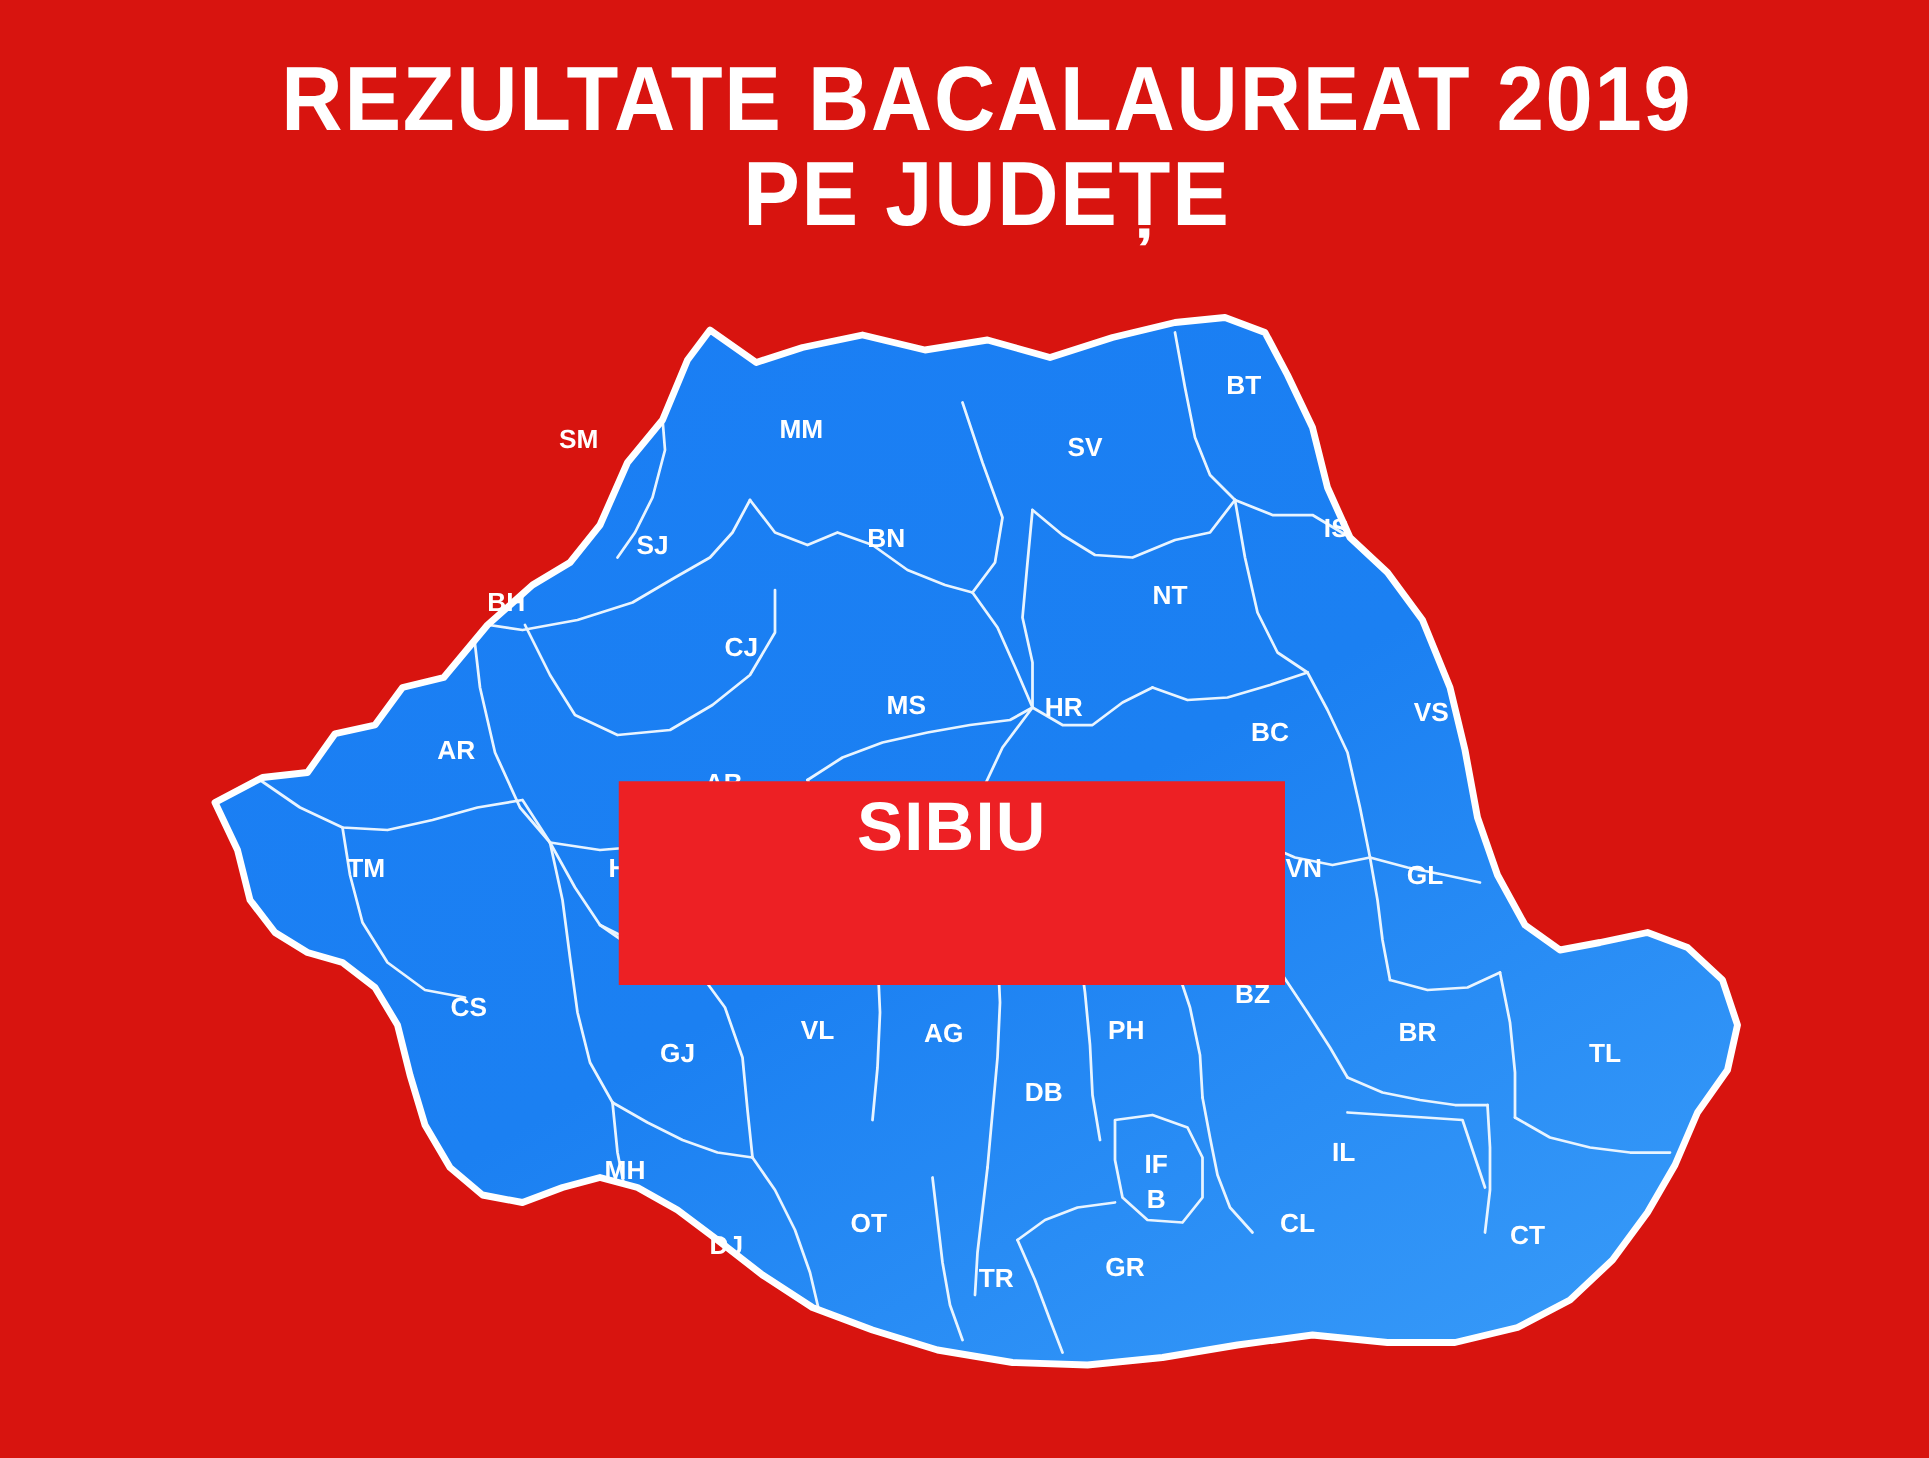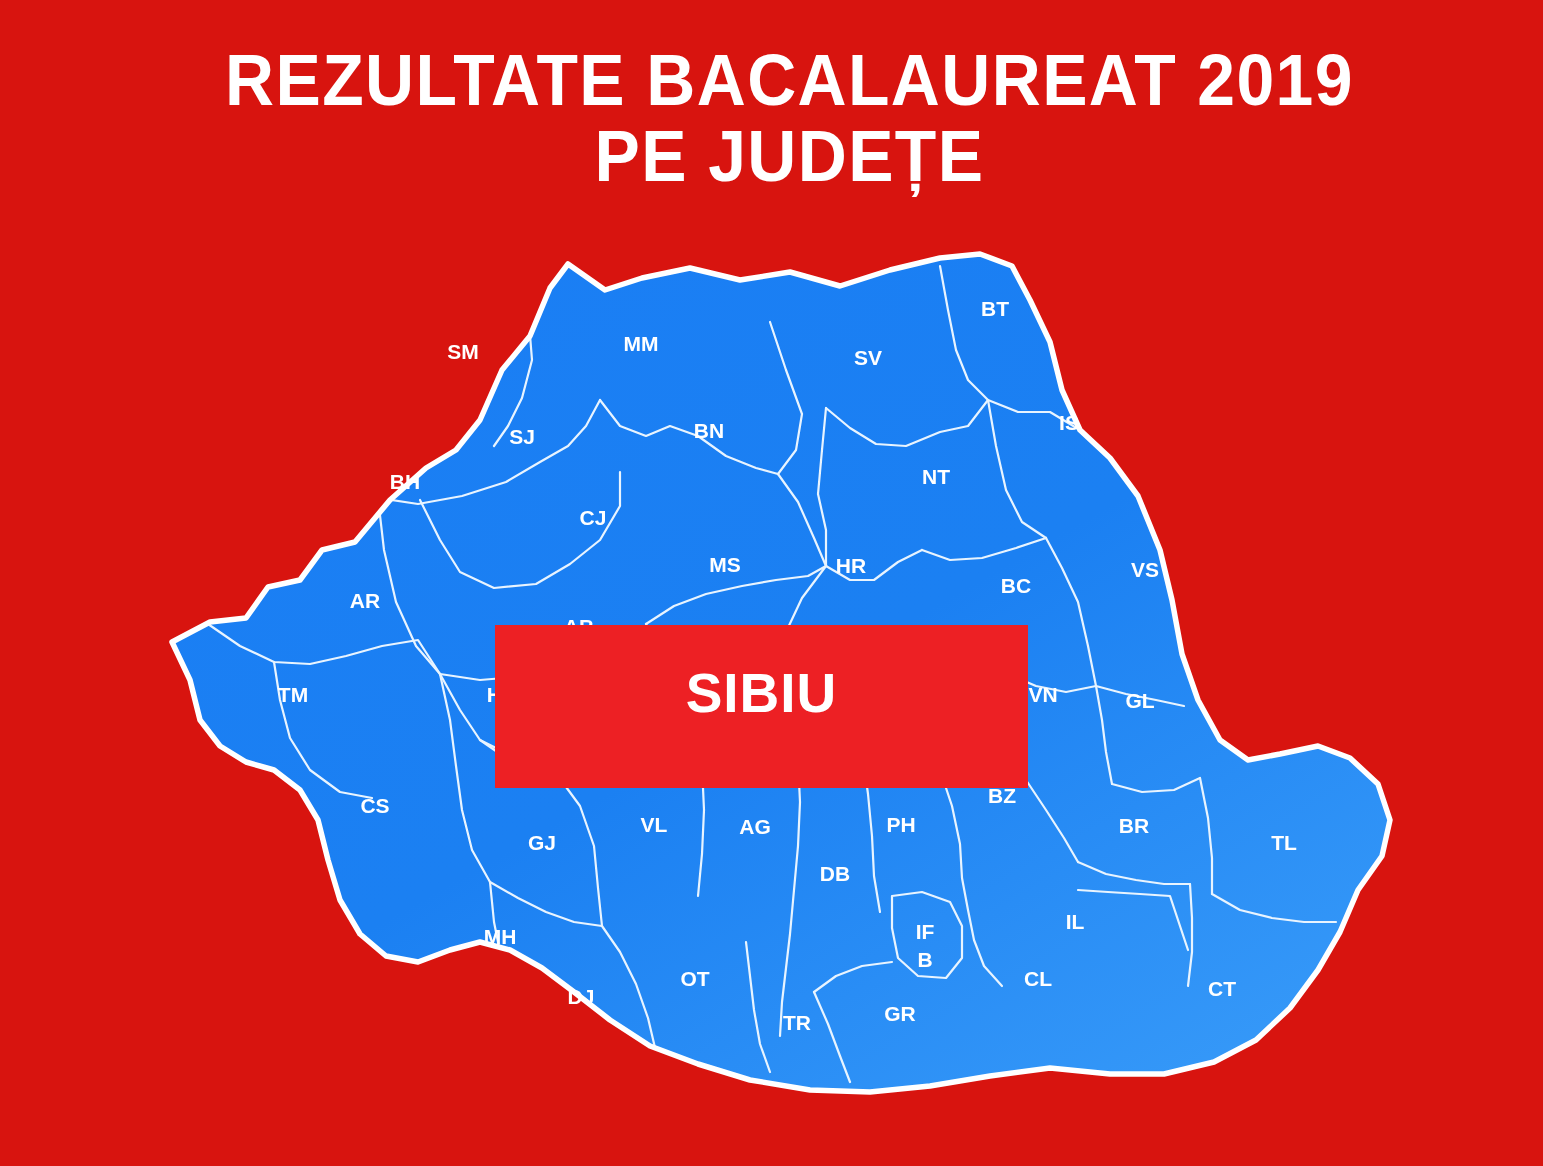--- a/index.html
+++ b/index.html
@@ -55,21 +55,21 @@
 
   
   #county-banner {
     position:absolute;
     left:495px; top:625px;
     width:533px; height:163px;
     background:#ED2024;
     display:flex;
     align-items:flex-start;
     justify-content:center;
-    padding-top:38px;
+    padding-top:6px;
   }
   #county-banner .banner-text {
     color:#FFFFFF;
     font-family:"Liberation Sans", sans-serif;
     font-weight:bold;
     font-size:55px;
     letter-spacing:1px;
     line-height:60px;
     white-space:nowrap;
   }

